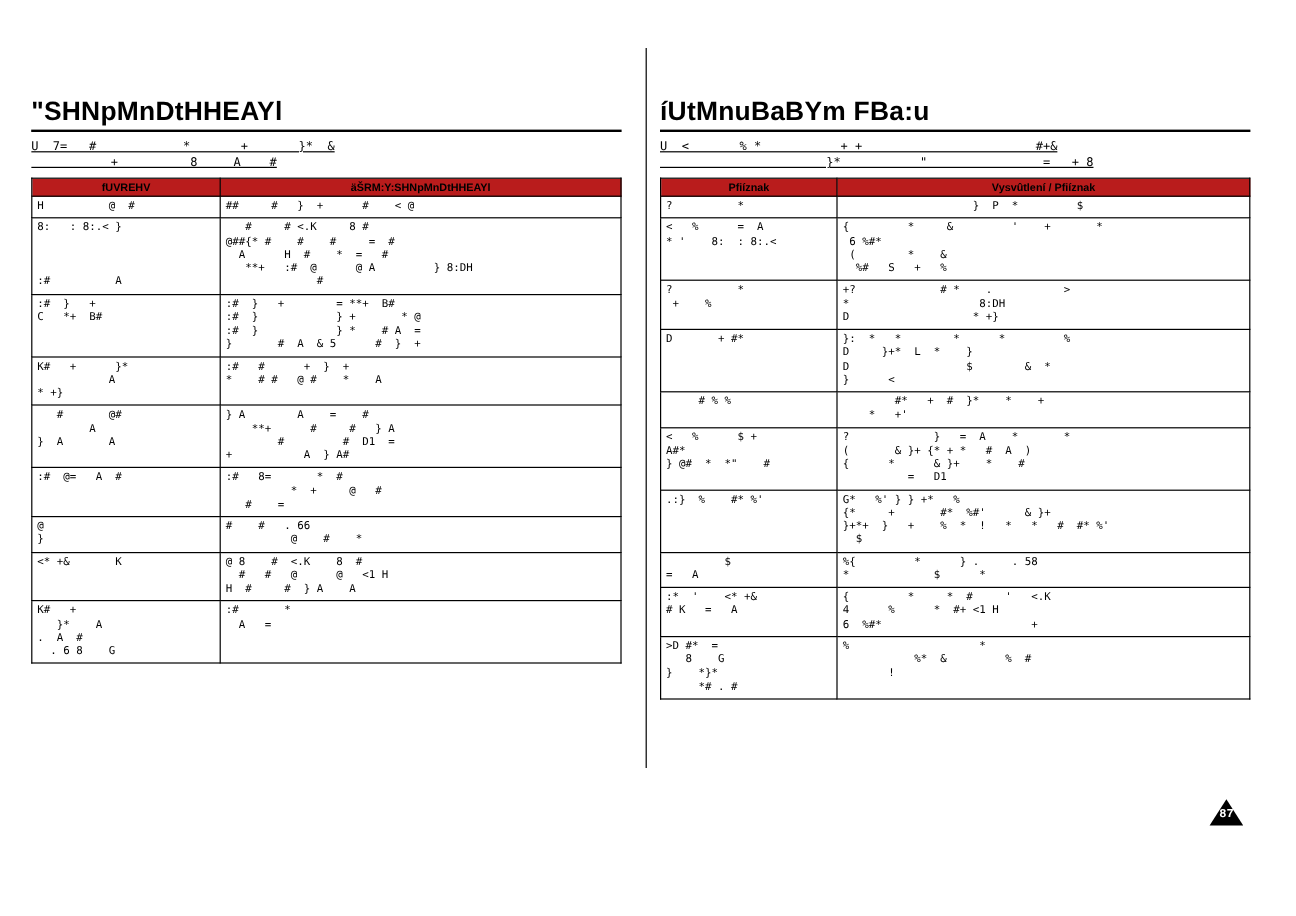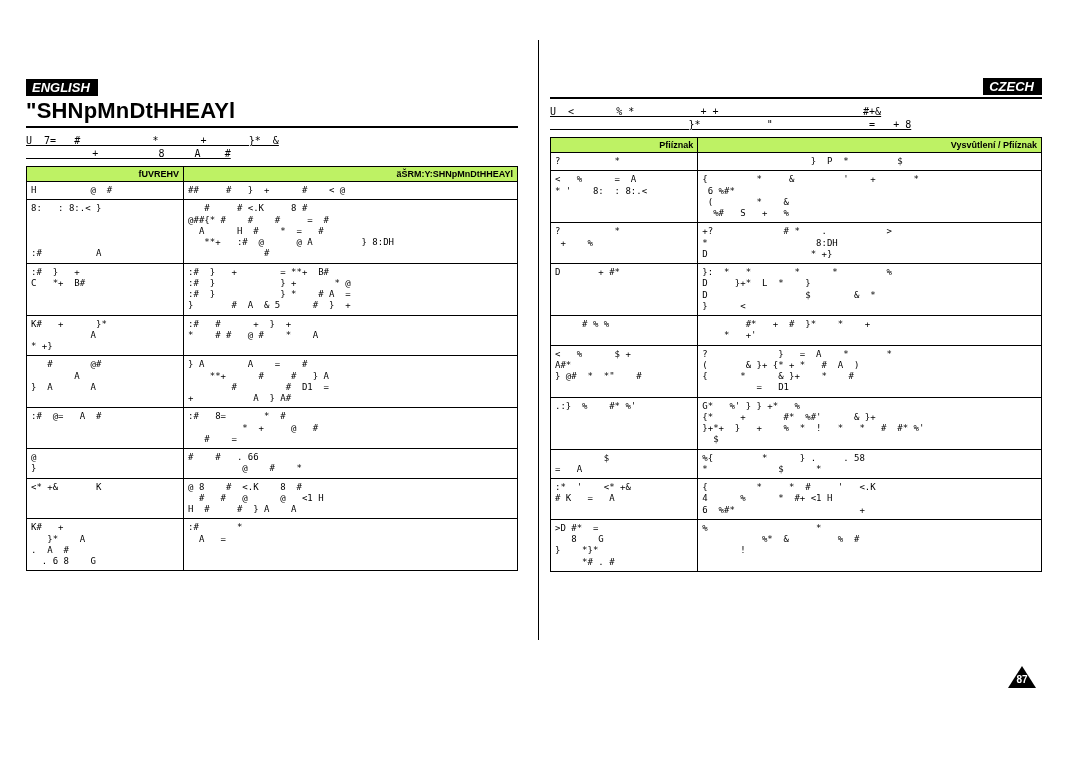--- a/index.html
+++ b/index.html
@@ -50,25 +50,25 @@
   }
   .hr-thick { border: 0; border-top: 2px solid #000; margin-top: 2px; margin-bottom: 6px; }
   .intro { font-size: 10px; margin-bottom: 6px; line-height: 1.3; height: 26px; white-space: pre; font-family: monospace; overflow: hidden; text-decoration: underline; }
   table.trouble {
     width: 100%;
     border-collapse: collapse;
     font-size: 9px;
     table-layout: fixed;
   }
   table.trouble th {
-    background: #bef264;
+    background: #b91c1c;
     border: 1px solid #000;
     padding: 2px 4px;
     font-weight: bold;
-    text-align: right;
+    text-align: center;
     font-size: 9px;
   }
   table.trouble td {
     border: 1px solid #000;
     padding: 3px 4px;
     vertical-align: top;
     font-family: monospace;
     font-size: 9px;
     line-height: 1.25;
     white-space: pre;
@@ -88,31 +88,31 @@
     position: relative;
   }
   .page-num-text {
     position: absolute;
     top: 8px; left: -14px;
     width: 28px;
     text-align: center;
     color: #fff;
     font-size: 10px;
     font-weight: bold;
+    font-family: Liberation Mono, monospace;
   }
 </style>
 </head>
 <body>
 
 <div class="divider"></div>
 
 <div class="page-wrap">
 
   <div class="col col-left">
-    <div><span class="lang-badge lang-left">ENGLISH</span></div>
     <div class="headline">"SHNpMnDtHHEAYl</div>
     <hr class="hr-thick">
     <div class="intro">U  7=   #            *       +       }*  &amp;
            +          8     A    #</div>
     <table class="trouble">
       <colgroup>
           <col style="width:32%">
           <col style="width:68%">
         </colgroup>
       <thead>
@@ -186,24 +186,21 @@
 .  A  #
   . 6 8    G</td>
             <td>:#       *
   A   =</td>
           </tr>
         </tbody>
     </table>
   </div>
 
   <div class="col col-right">
-    <div style="text-align:left; position:relative;">
-      <span class="lang-badge lang-right">CZECH</span>
-      <div style="clear:both"></div>
-    </div>
+    <div class="headline">íUtMnuBaBYm FBa:u</div>
     <hr class="hr-thick">
     <div class="intro">U  &lt;       % *           + +                        #+&amp;
                        }*           "                =   + 8</div>
     <table class="trouble">
       <colgroup>
           <col style="width:30%">
           <col style="width:70%">
         </colgroup>
       <thead>
         <tr>

